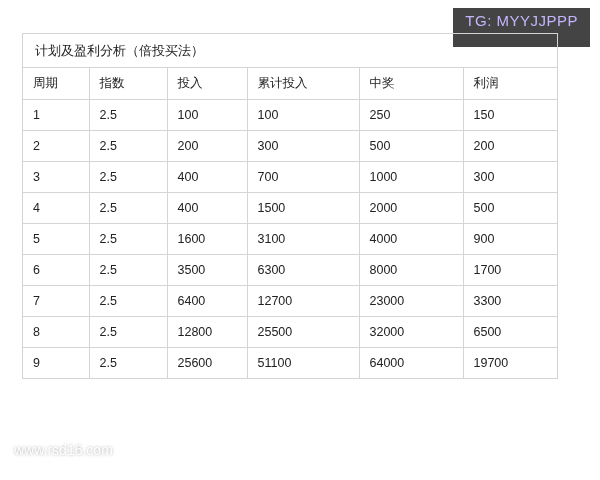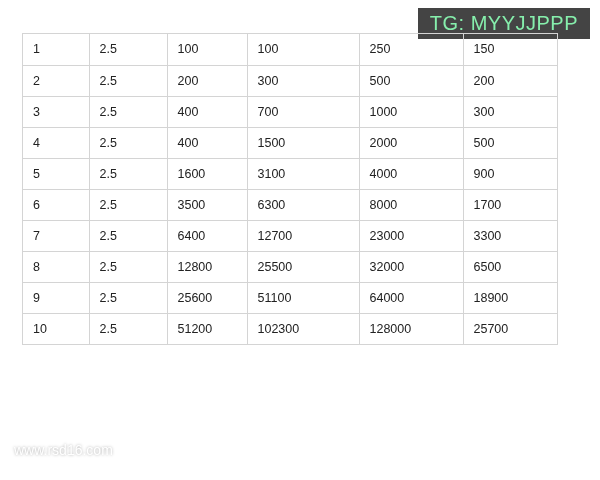--- a/index.html
+++ b/index.html
@@ -12,23 +12,23 @@
     background: #ffffff;
     font-family: "Liberation Sans", sans-serif;
     position: relative;
     overflow: hidden;
   }
   .badge {
     position: absolute;
     top: 8px;
     right: 10px;
     background: #444444;
-    color: #86efac;
-    font-size: 20px;
-    padding: 5px 12px 6px 12px;
+    color: #c4b5fd;
+    font-size: 15px;
+    padding: 5px 12px 19px 12px;
     letter-spacing: 0.5px;
     line-height: 1;
   }
   .sheet {
     position: absolute;
     left: 22px;
     top: 33px;
     width: 536px;
     border-top: 1px solid #d4d4d4;
     border-left: 1px solid #d4d4d4;
@@ -81,30 +81,39 @@
     text-shadow: 0 0 3px rgba(0,0,0,0.35);
     font-family: "Liberation Sans", sans-serif;
   }
 </style>
 </head>
 <body>
 
 <div class="badge">TG: MYYJJPPP</div>
 
 <div class="sheet">
+  <div class="banner">计划及盈利分析（倍投买法）</div>
   <table>
     <colgroup>
       <col class="c0">
         <col class="c1">
         <col class="c2">
         <col class="c3">
         <col class="c4">
         <col class="c5">
     </colgroup>
     <tbody>
+      <tr>
+        <td>周期</td>
+        <td>指数</td>
+        <td>投入</td>
+        <td>累计投入</td>
+        <td>中奖</td>
+        <td>利润</td>
+      </tr>
       <tr>
         <td>1</td>
         <td>2.5</td>
         <td>100</td>
         <td>100</td>
         <td>250</td>
         <td>150</td>
       </tr>
       <tr>
         <td>2</td>
@@ -161,27 +170,19 @@
         <td>25500</td>
         <td>32000</td>
         <td>6500</td>
       </tr>
       <tr>
         <td>9</td>
         <td>2.5</td>
         <td>25600</td>
         <td>51100</td>
         <td>64000</td>
-        <td>18900</td>
-      </tr>
-      <tr>
-        <td>10</td>
-        <td>2.5</td>
-        <td>51200</td>
-        <td>102300</td>
-        <td>128000</td>
-        <td>25700</td>
+        <td>19700</td>
       </tr>
     </tbody>
   </table>
 </div>
 
 <div class="watermark">www.rsd16.com</div>
 
 </body></html>

